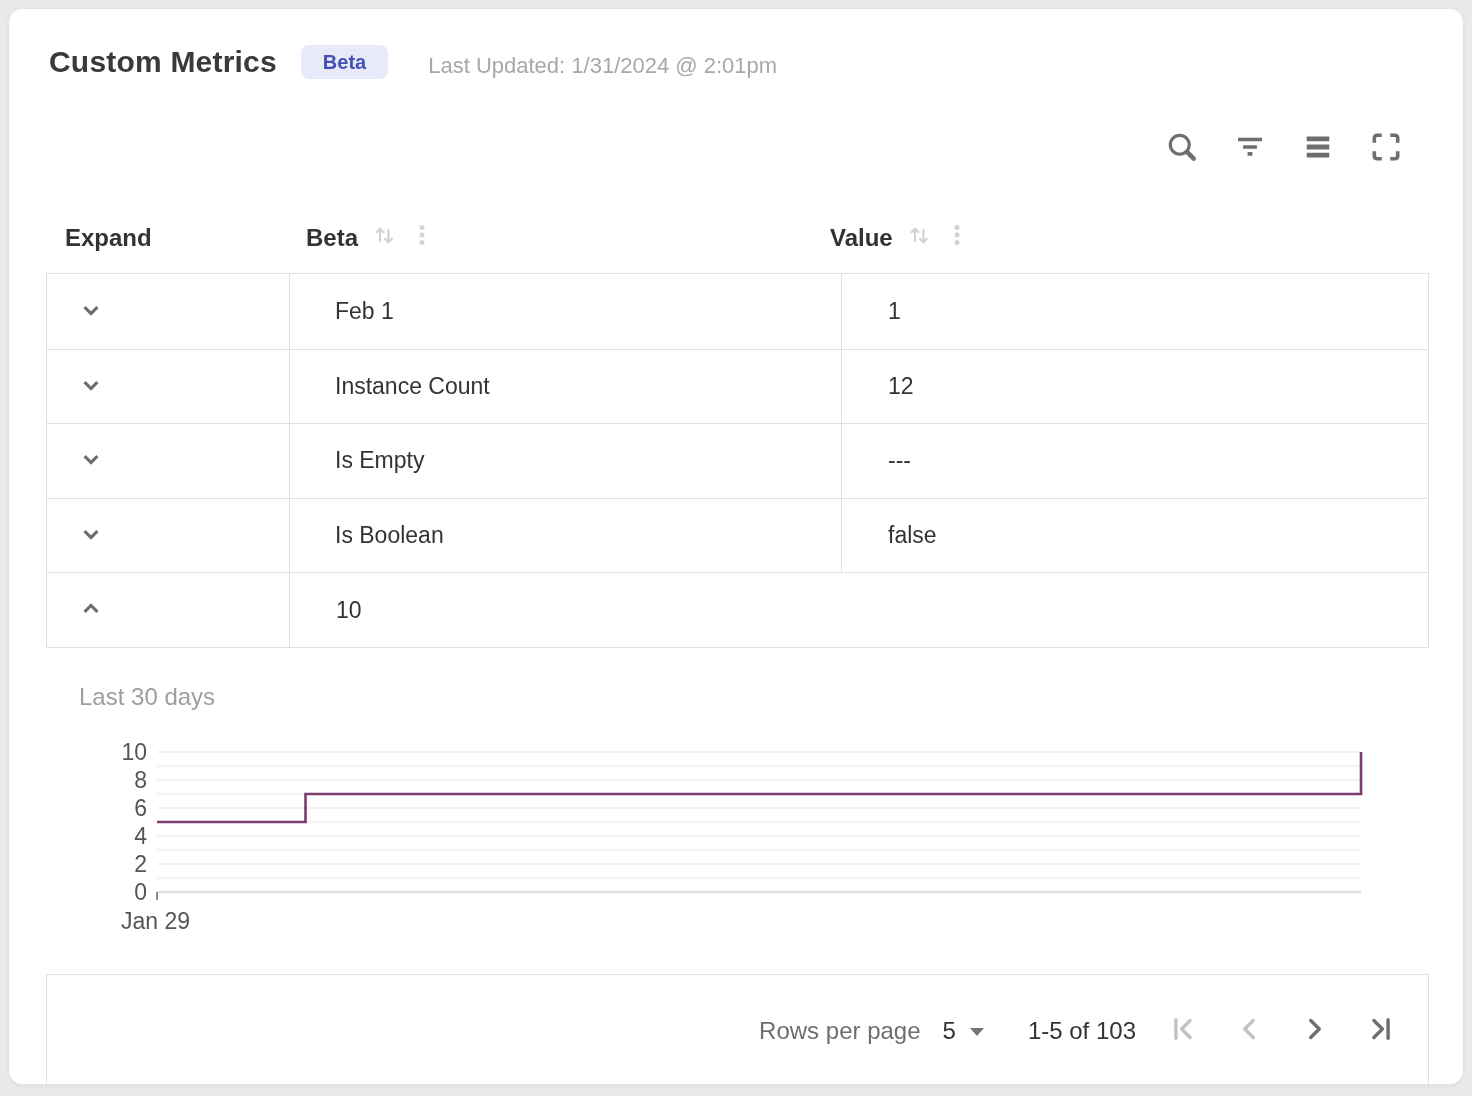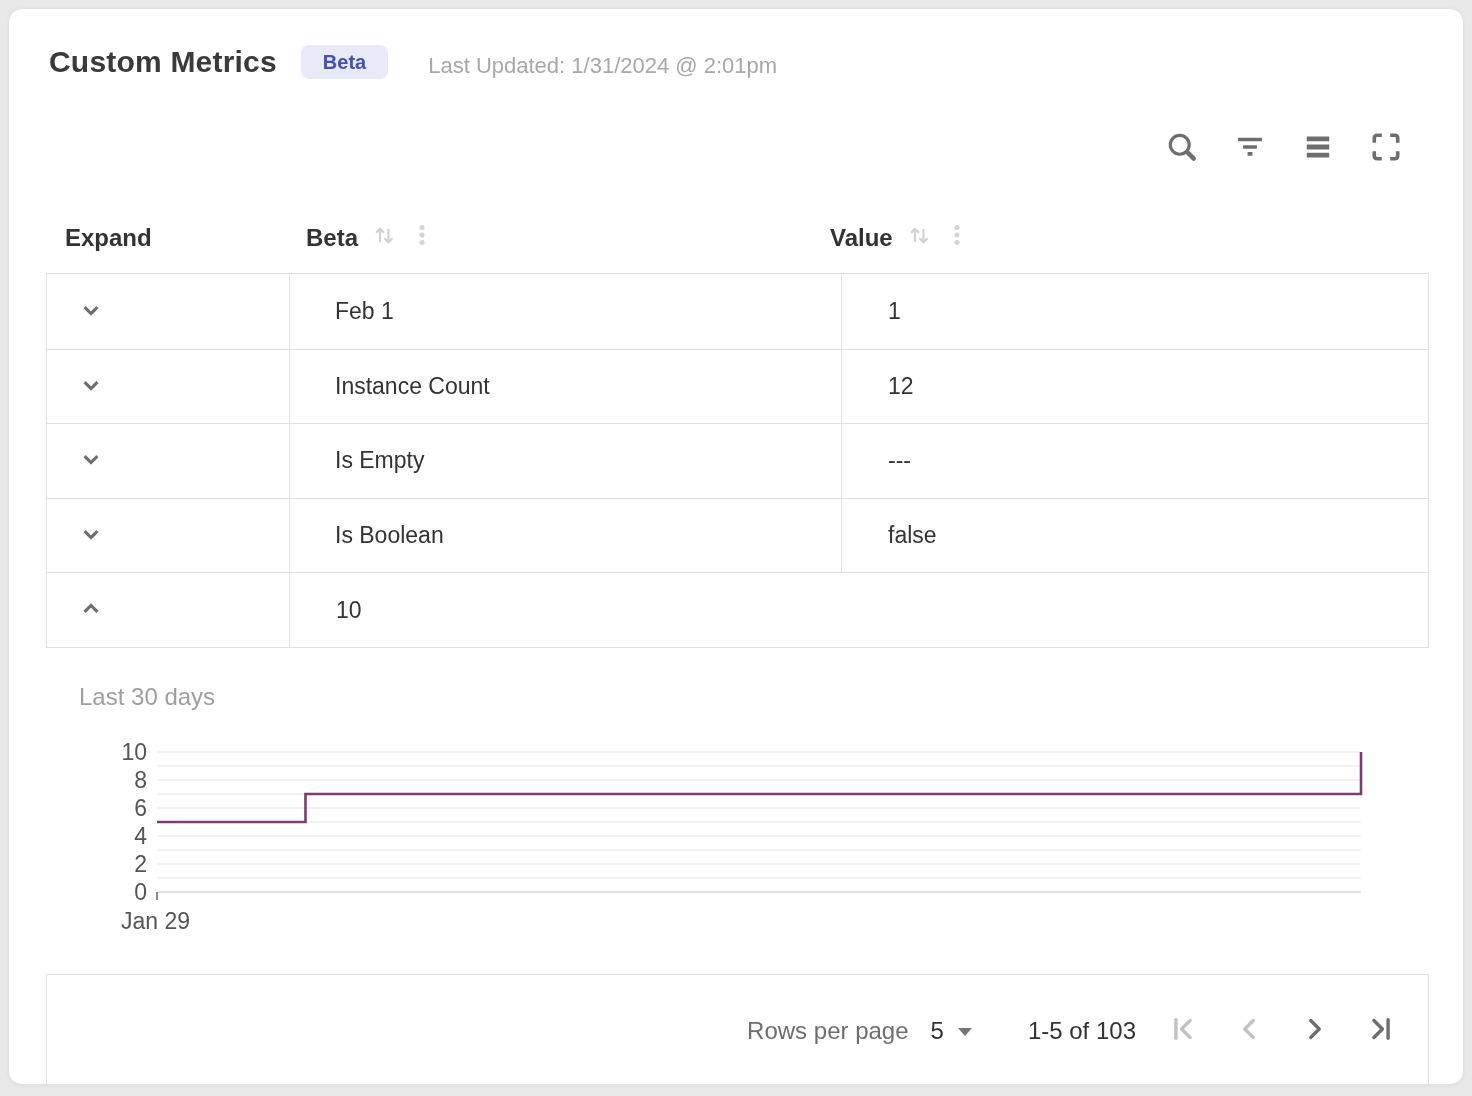--- a/index.html
+++ b/index.html
@@ -51,21 +51,21 @@
   
   .footer {
     position:absolute; left:37px; top:965px; width:1383px; height:112px;
     border-top:1px solid #e0e0e0; border-left:1px solid #e0e0e0; border-right:1px solid #e0e0e0;
     display:flex; align-items:center; justify-content:flex-end; padding-right:26px;
   }
   .rpp-label { font-size:24px; color:#6e6e6e; }
   .rpp-select { display:flex; align-items:center; margin-left:22px; cursor:pointer; }
   .rpp-value { font-size:24px; color:#333; }
   .tri { width:0; height:0; border-left:7px solid transparent; border-right:7px solid transparent; border-top:8px solid #757575; margin-left:14px; margin-top:3px; }
-  .range { font-size:24px; color:#333; margin-left:56px; }
+  .range { font-size:24px; color:#333; margin-left:44px; }
   .navgrp { display:flex; align-items:center; margin-left:26px; gap:24px; }
   .nbtn { width:42px; height:42px; display:flex; align-items:center; justify-content:center; background:none; border:none; cursor:pointer; }
   .nbtn.disabled { cursor:default; }
   .nbtn.disabled svg { stroke:#c2c2c2; }
   .nbtn.enabled svg { stroke:#6e6e6e; }
 </style>
 </head>
 <body>
 
 <div class="card">

